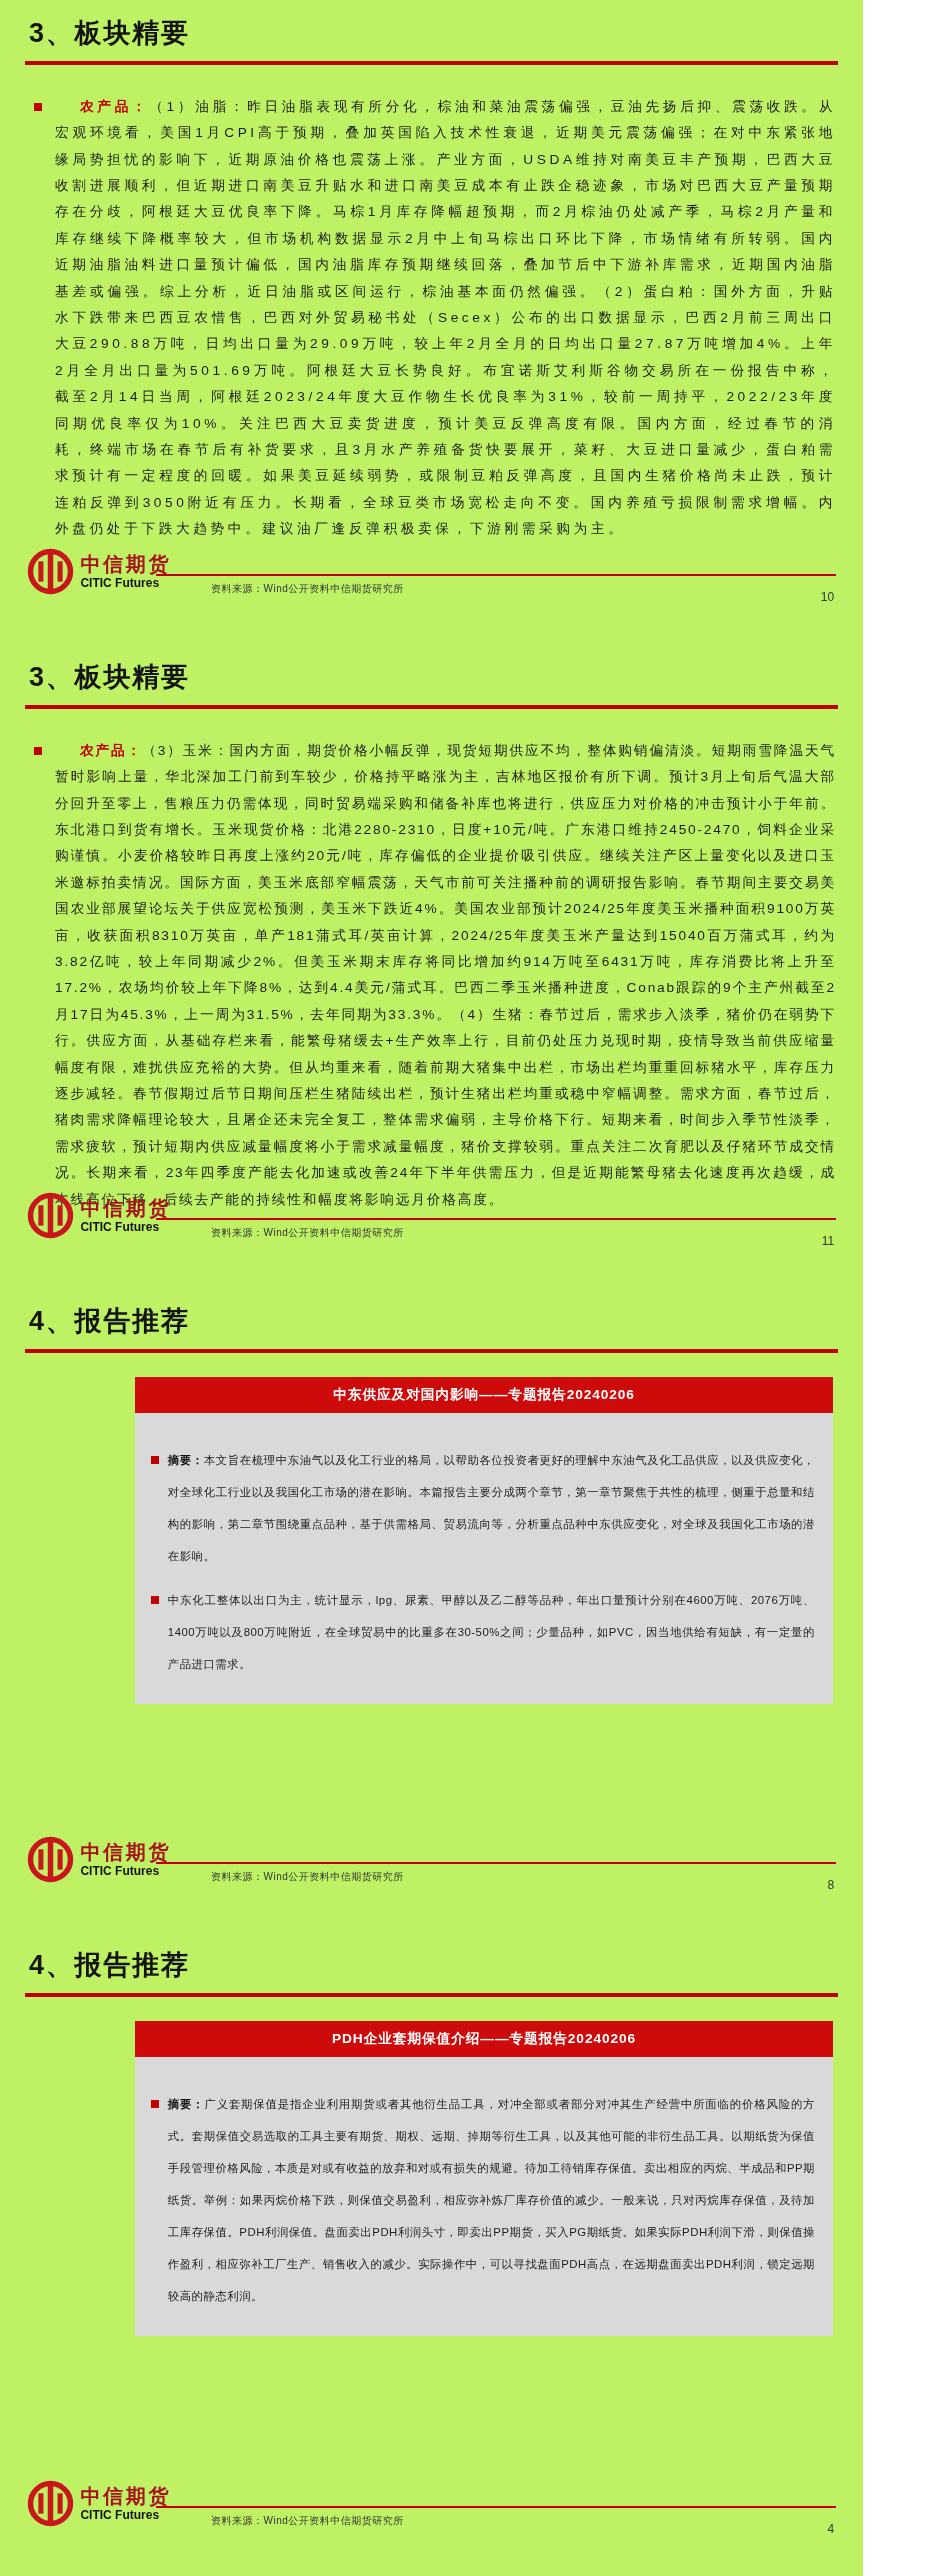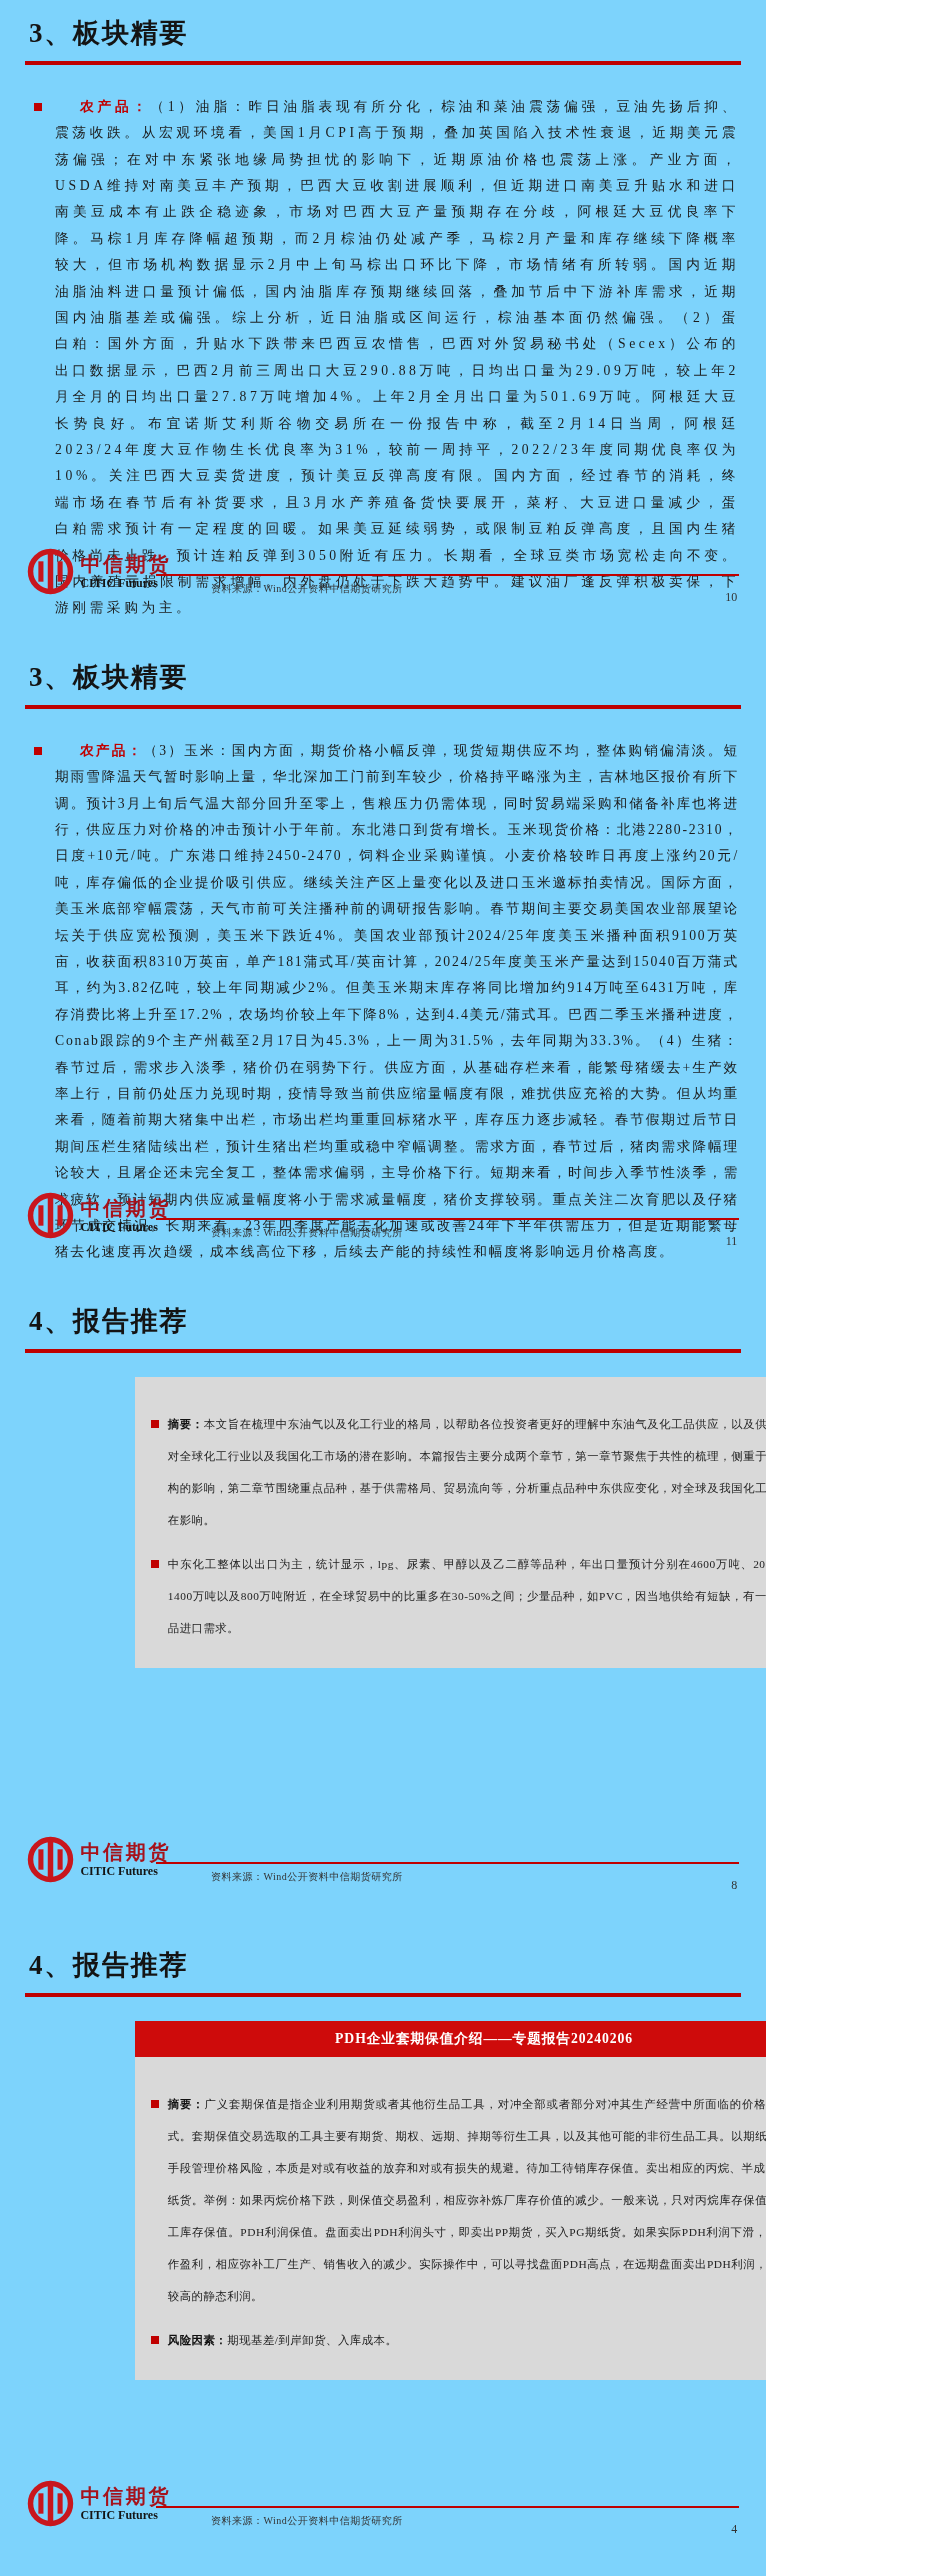--- a/index.html
+++ b/index.html
@@ -1,19 +1,19 @@
 <!DOCTYPE html>
 <html style="font-size:14.6px"><head>
 <meta charset="utf-8">
 <style>
   html,body { margin:0; padding:0; background:#ffffff; }
   body { width:926px; font-family:"Liberation Sans", sans-serif; }
   .page { width:926px; height:2576px; background:#ffffff; position:relative; }
 
-  .slide { position:relative; width:766px; height:644px; background:#7dd3fc; overflow:hidden;font-family:Liberation Serif, serif; }
+  .slide { position:relative; width:863px; height:644px; background:#bef264; overflow:hidden; }
 
   .slide-title {
     position:absolute; left:29px; top:14.6px;
     font-size:27px; font-weight:700; color:#141414; letter-spacing:1.8px;
   }
   .title-rule {
     position:absolute; left:24.6px; right:24.6px; top:61px; height:3.6px;
     background:#BE0000;
   }
 
@@ -118,20 +118,21 @@
       <div class="footer-rule"></div>
       <div class="source-note">资料来源：Wind公开资料中信期货研究所</div>
       <div class="page-num">11</div>
     </div>
   </section>
 
   <section class="slide">
     <div class="slide-title">4、报告推荐</div>
     <div class="title-rule"></div>
     <div class="report-card">
+      <div class="report-banner">中东供应及对国内影响——专题报告20240206</div>
       <div class="report-body">
         <p class="report-item">
           <span class="report-sq"></span><span class="report-label">摘要：</span><span>本文旨在梳理中东油气以及化工行业的格局，以帮助各位投资者更好的理解中东油气及化工品供应，以及供应变化，对全球化工行业以及我国化工市场的潜在影响。本篇报告主要分成两个章节，第一章节聚焦于共性的梳理，侧重于总量和结构的影响，第二章节围绕重点品种，基于供需格局、贸易流向等，分析重点品种中东供应变化，对全球及我国化工市场的潜在影响。</span>
         </p>
         <p class="report-item">
           <span class="report-sq"></span><span class="report-label"></span><span>中东化工整体以出口为主，统计显示，lpg、尿素、甲醇以及乙二醇等品种，年出口量预计分别在4600万吨、2076万吨、1400万吨以及800万吨附近，在全球贸易中的比重多在30-50%之间；少量品种，如PVC，因当地供给有短缺，有一定量的产品进口需求。</span>
         </p>
       </div>
     </div>
     <div class="footer">
@@ -155,23 +156,20 @@
 
   <section class="slide">
     <div class="slide-title">4、报告推荐</div>
     <div class="title-rule"></div>
     <div class="report-card">
       <div class="report-banner">PDH企业套期保值介绍——专题报告20240206</div>
       <div class="report-body">
         <p class="report-item">
           <span class="report-sq"></span><span class="report-label">摘要：</span><span>广义套期保值是指企业利用期货或者其他衍生品工具，对冲全部或者部分对冲其生产经营中所面临的价格风险的方式。套期保值交易选取的工具主要有期货、期权、远期、掉期等衍生工具，以及其他可能的非衍生品工具。以期纸货为保值手段管理价格风险，本质是对或有收益的放弃和对或有损失的规避。待加工待销库存保值。卖出相应的丙烷、半成品和PP期纸货。举例：如果丙烷价格下跌，则保值交易盈利，相应弥补炼厂库存价值的减少。一般来说，只对丙烷库存保值，及待加工库存保值。PDH利润保值。盘面卖出PDH利润头寸，即卖出PP期货，买入PG期纸货。如果实际PDH利润下滑，则保值操作盈利，相应弥补工厂生产、销售收入的减少。实际操作中，可以寻找盘面PDH高点，在远期盘面卖出PDH利润，锁定远期较高的静态利润。</span>
         </p>
-        <p class="report-item">
-          <span class="report-sq"></span><span class="report-label">风险因素：</span><span>期现基差/到岸卸货、入库成本。</span>
-        </p>
       </div>
     </div>
     <div class="footer">
       <div class="logo-wrap">
         <svg class="logo-svg" viewBox="0 0 60 60" width="47" height="47">
           <circle cx="30" cy="30" r="25.5" fill="none" stroke="#C8161D" stroke-width="7"></circle>
           <rect x="26.5" y="5" width="7" height="50" fill="#C8161D"></rect>
           <rect x="14.5" y="17" width="6.5" height="26" fill="#C8161D"></rect>
           <rect x="39" y="17" width="6.5" height="26" fill="#C8161D"></rect>
         </svg>

